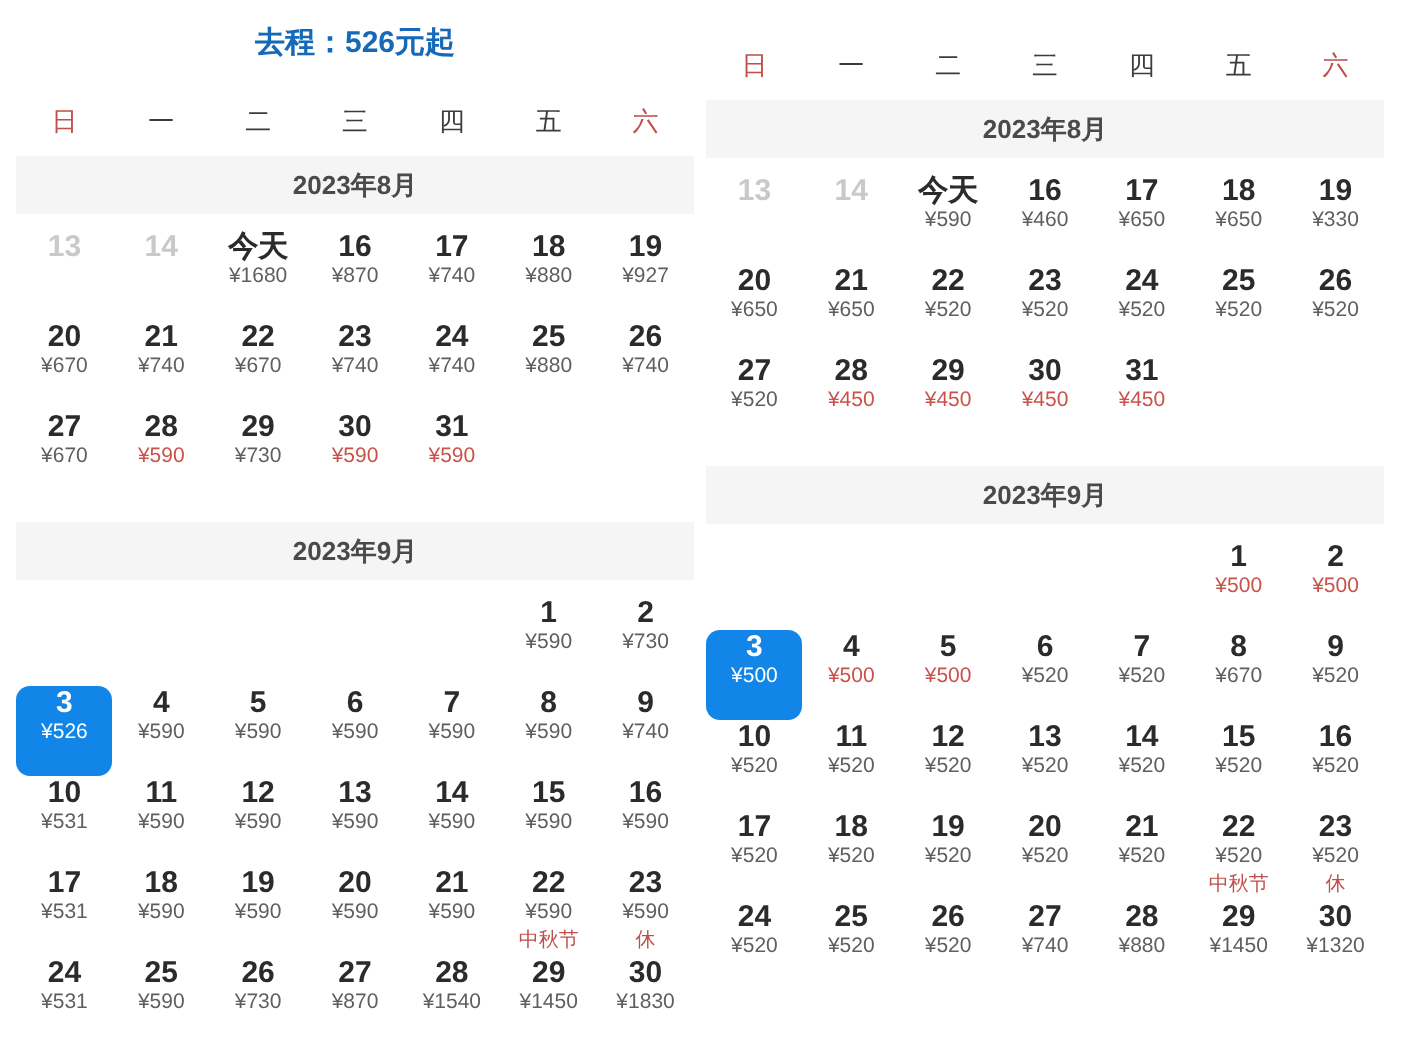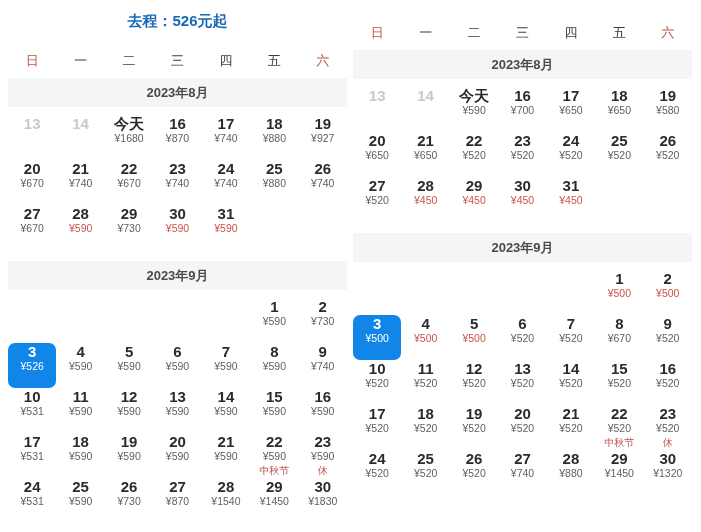--- a/index.html
+++ b/index.html
@@ -289,33 +289,33 @@
             </div>
             <div class="cell disabled">
               <div class="day">14</div>
             </div>
             <div class="cell">
               <div class="day">今天</div>
               <div class="price">¥590</div>
             </div>
             <div class="cell">
               <div class="day">16</div>
-              <div class="price">¥700</div>
+              <div class="price">¥460</div>
             </div>
             <div class="cell">
               <div class="day">17</div>
               <div class="price">¥650</div>
             </div>
             <div class="cell">
               <div class="day">18</div>
               <div class="price">¥650</div>
             </div>
             <div class="cell">
               <div class="day">19</div>
-              <div class="price">¥580</div>
+              <div class="price">¥330</div>
             </div>
           </div>
           <div class="week">
             <div class="cell">
               <div class="day">20</div>
               <div class="price">¥650</div>
             </div>
             <div class="cell">
               <div class="day">21</div>
               <div class="price">¥650</div>

